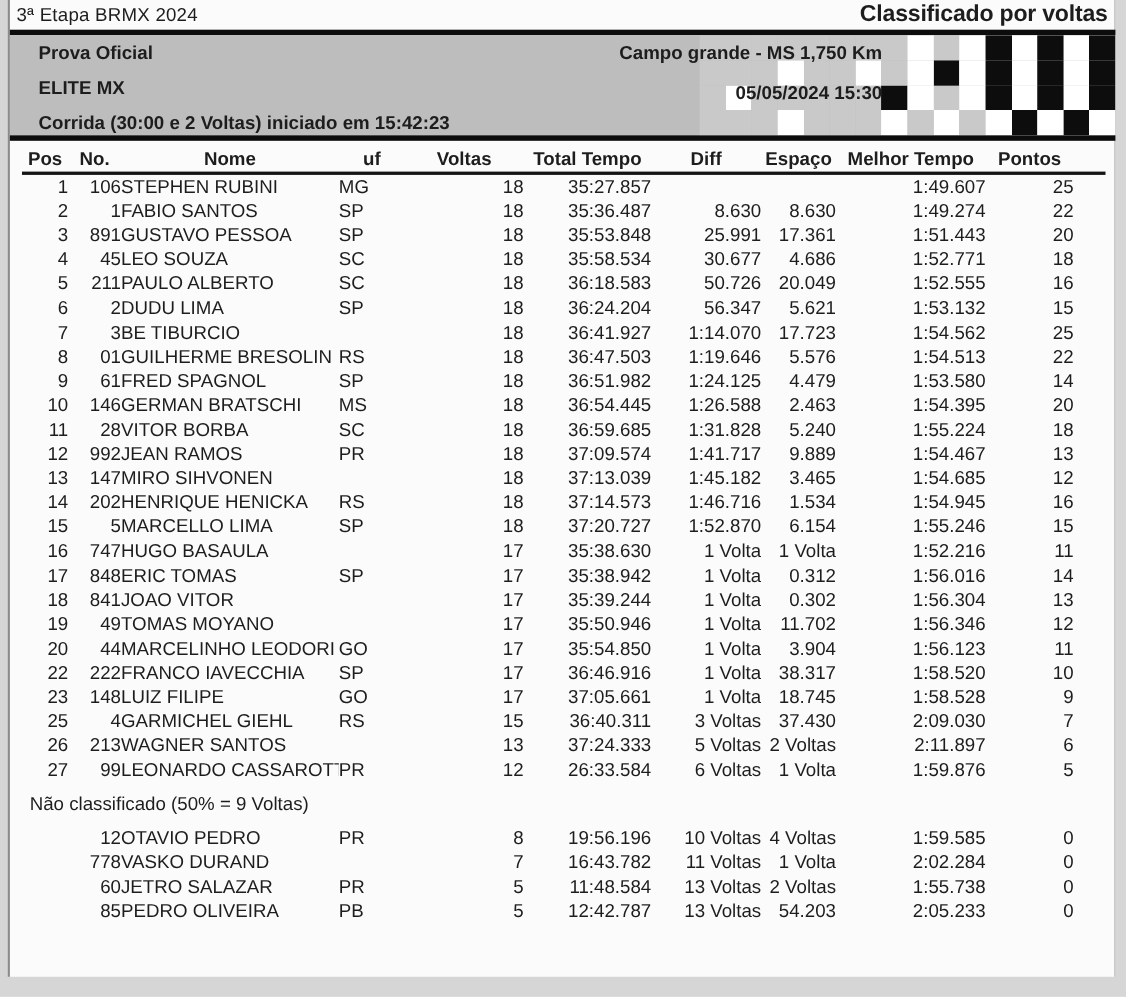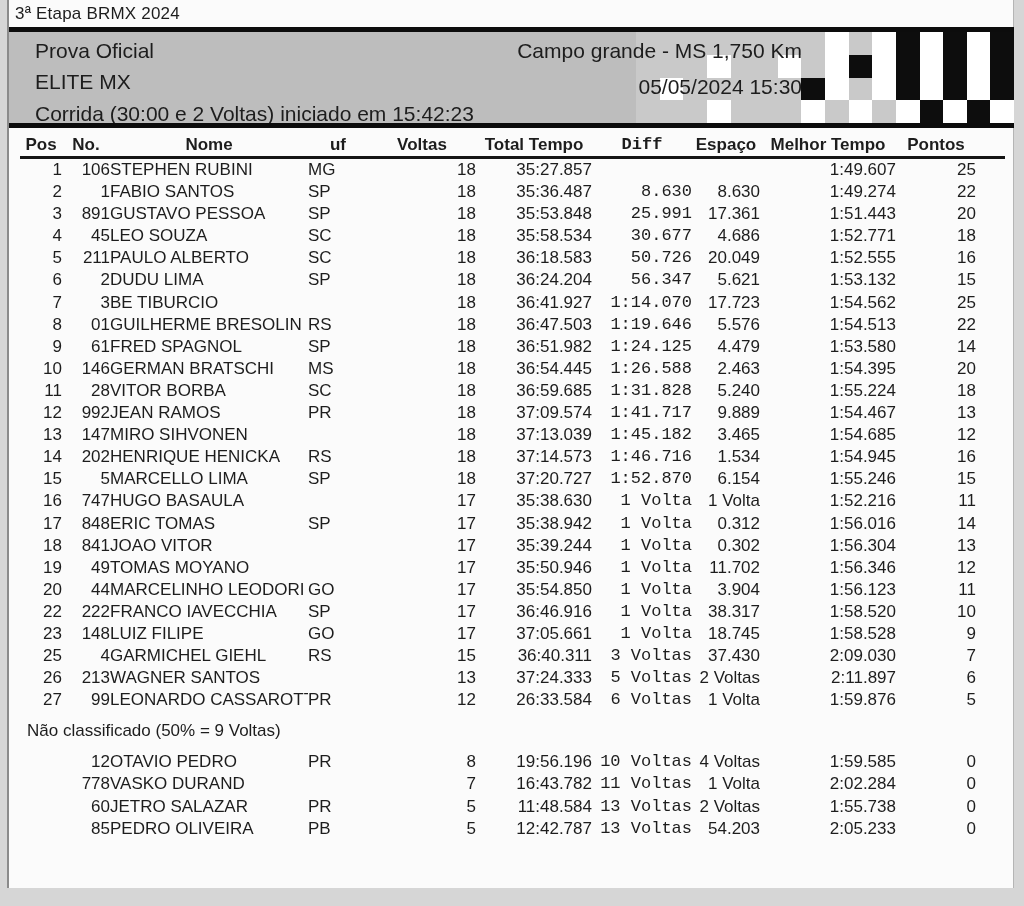--- a/index.html
+++ b/index.html
@@ -31,21 +31,21 @@
   .bar { position: absolute; left: 0; width: 1005px; height: 5px; background: #0c0c0c; }
   .bar1 { top: 27px; }
   .bar2 { top: 123px; }
   
   .infobox {
     position: absolute; left: 0; top: 32px;
     width: 1005px; height: 91px;
     background: #bdbdbd;
     overflow: hidden;
   }
-  .infobox span { position: absolute; font-size: 21px; white-space: nowrap; z-index: 2; }
+  .infobox span { position: absolute; font-size: 17px; white-space: nowrap; z-index: 2; font-weight: bold; }
   .info-l1a { left: 26px; top: 7px; }
   .info-l1b { right: 212px; top: 7px; margin-left: 44px; }
   .info-l2a { left: 26px; top: 38px; }
   .info-l2b { right: 212px; top: 43px; }
   .info-l3a { left: 26px; top: 70px; }
   
   .flag {
     position: absolute; right: 0; top: 0;
     width: 378px; height: 91px;
     display: grid;
@@ -75,37 +75,38 @@
   .head-underline {
     position: absolute; left: 11px; top: 156px;
     width: 985px; height: 3px; background: #141414;
   }
   .c0 { text-align: right; padding-right: 6px; }
   .c1 { text-align: right; }
   .c2 { text-align: left; padding-left: 20px; }
   .c3 { text-align: left; padding-left: 5px; }
   .c4 { text-align: right; padding-right: 4px; }
   .c5 { text-align: right; padding-right: 3px; }
-  .c6 { text-align: right; padding-right: 3px; font-family: Liberation Mono, monospace; }
+  .c6 { text-align: right; padding-right: 3px; }
   .c7 { text-align: right; padding-right: 2px; }
   .c8 { text-align: right; padding-right: 2px; }
   .c9 { text-align: right; padding-right: 6px; }
   tr.section-row td {
     height: 40px; line-height: 40px;
     vertical-align: bottom;
     text-align: left; padding-left: 7px;
     white-space: nowrap;
   }
 </style>
 </head>
 <body>
 
 <div class="page">
 
   <div class="event-title">3ª Etapa BRMX 2024</div>
+  <div class="report-title">Classificado por voltas</div>
 
   <div class="bar bar1"></div>
 
   <div class="infobox">
     <div class="flag" id="flag">
         <div style="background: rgb(201, 201, 201);"></div>
         <div style="background: rgb(201, 201, 201);"></div>
         <div style="background: rgb(201, 201, 201);"></div>
         <div style="background: rgb(201, 201, 201);"></div>
         <div style="background: rgb(201, 201, 201);"></div>

